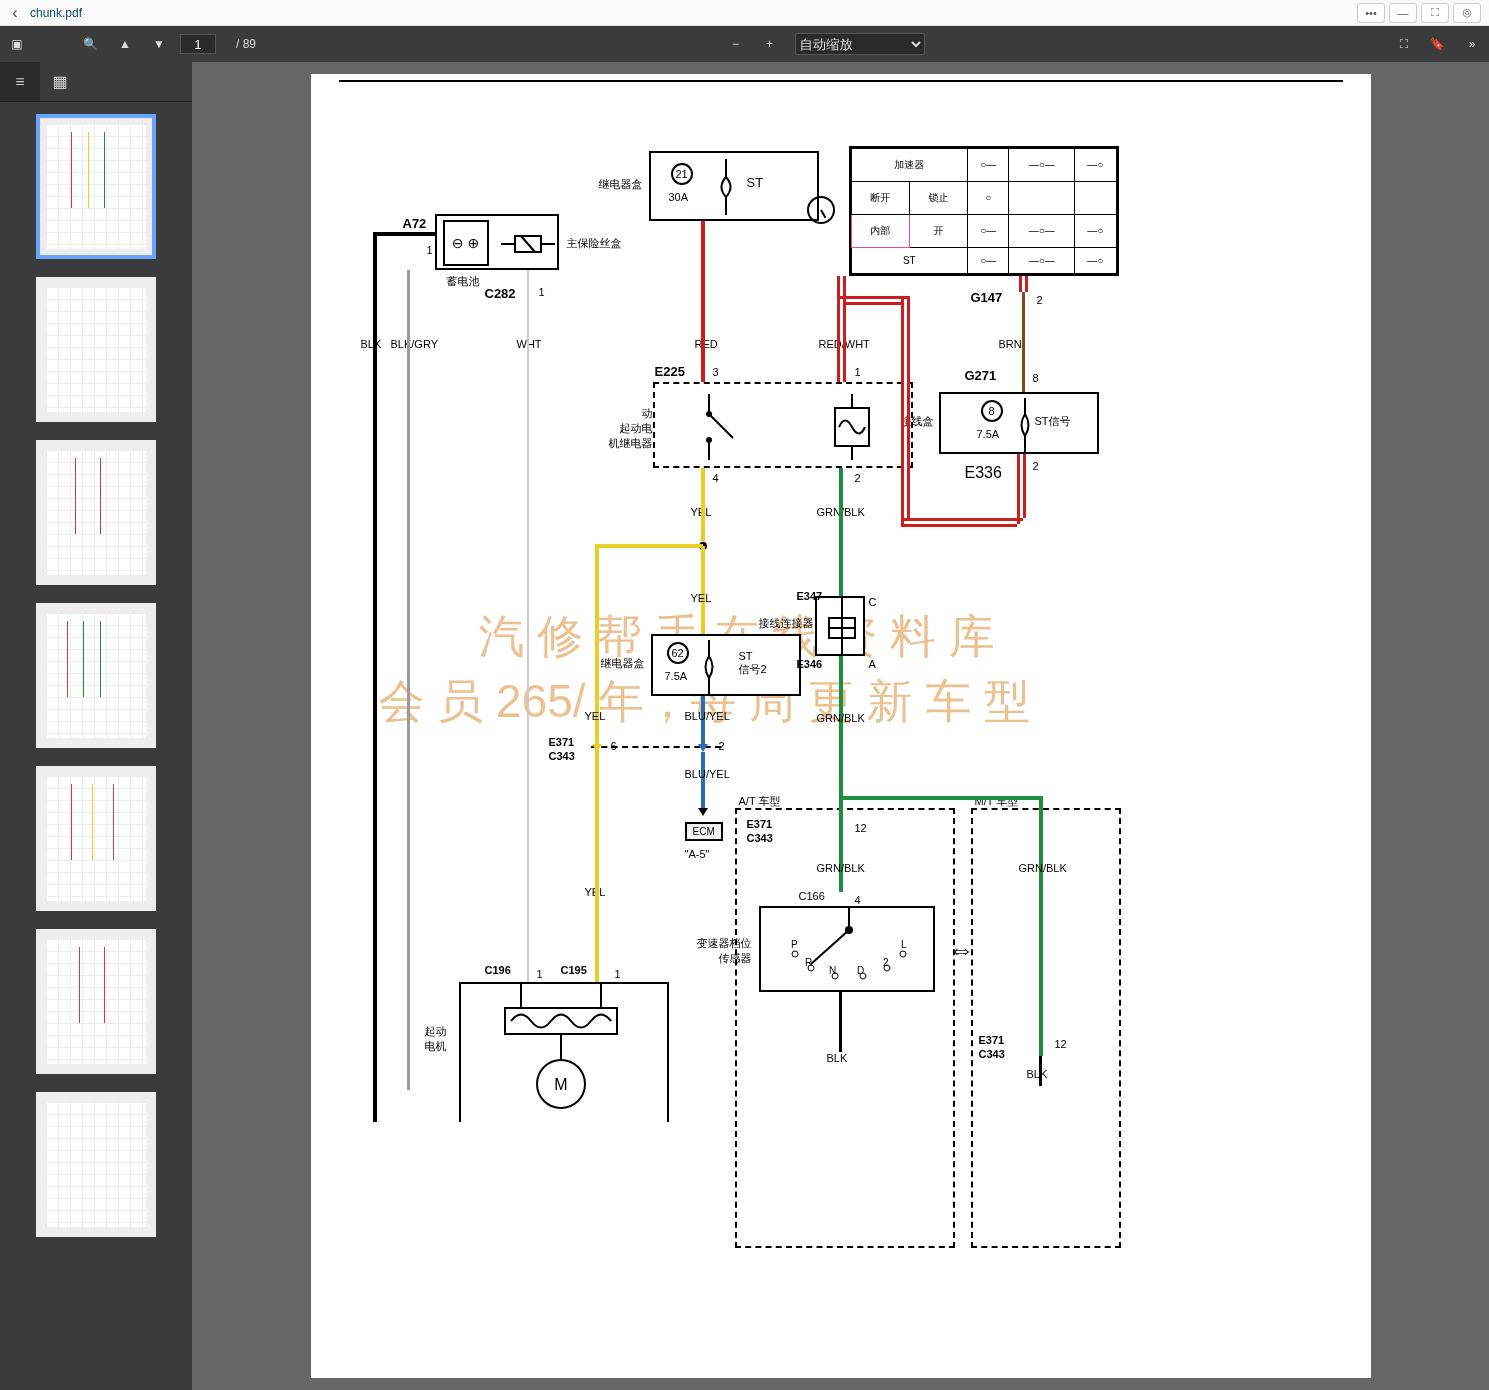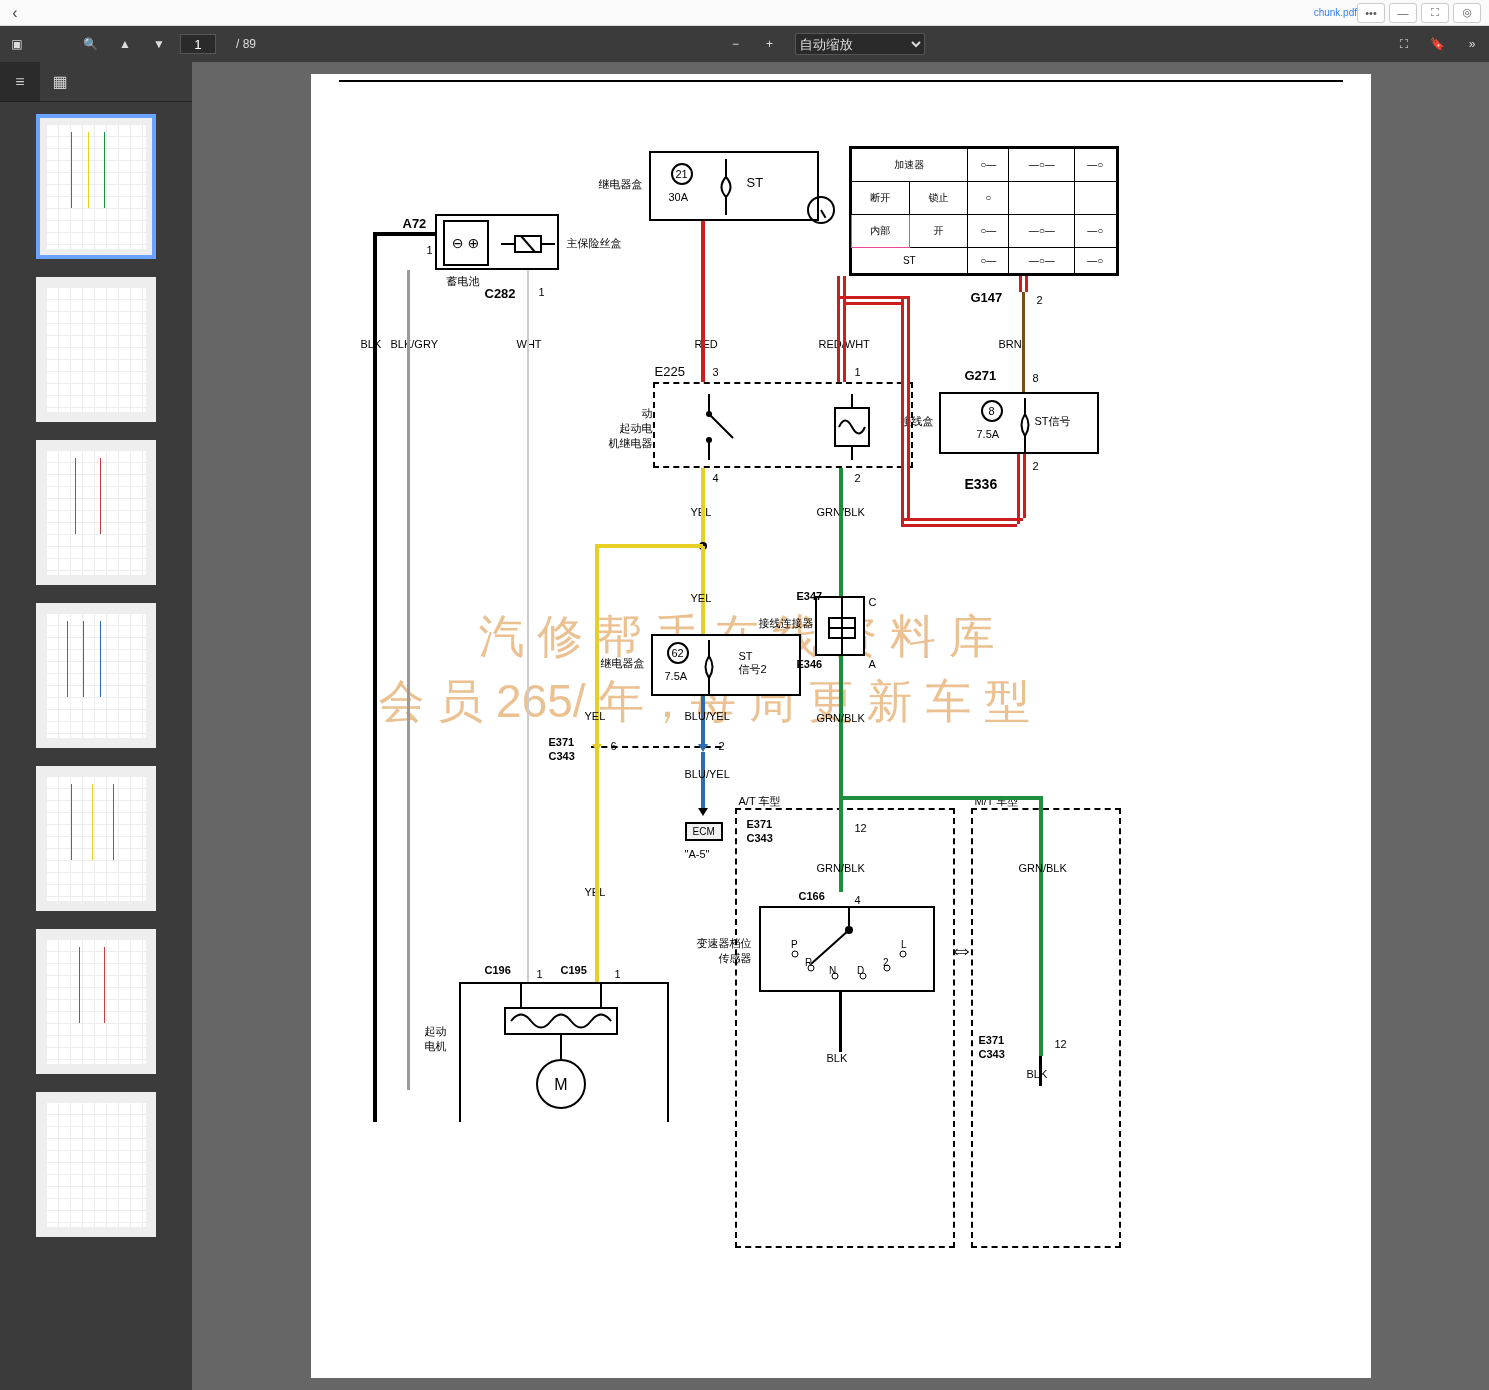--- a/index.html
+++ b/index.html
@@ -1,19 +1,19 @@
 <!DOCTYPE html>
 <html><head>
 <meta charset="utf-8">
 <style>
 * { margin:0; padding:0; box-sizing:border-box; font-family:"Microsoft YaHei",Arial,sans-serif; }
 body { background:#f0f0f0; width:1489px; height:1390px; overflow:hidden; display:flex; flex-direction:column; }
 .titlebar { background:#fafafa; height:26px; display:flex; align-items:center; border-bottom:1px solid #ddd; }
 .titlebar .back { width:30px; text-align:center; font-size:16px; color:#444; cursor:pointer; }
-.titlebar .title { flex:1; text-align:right; font-size:10px; color:#3b82f6; }
+.titlebar .title { flex:1; text-align:left; font-size:12px; color:#0c4a6e; }
 .titlebar .right { display:flex; gap:4px; padding-right:8px; }
 .titlebar .iconbtn { width:28px; height:20px; border:1px solid #ccc; border-radius:3px; background:#fff; display:flex; align-items:center; justify-content:center; font-size:11px; color:#555; cursor:pointer; }
 
 .toolbar { background:#3b3b3b; height:36px; display:flex; align-items:center; color:#ddd; font-size:12px; }
 .toolbar .tbtn { width:34px; height:36px; display:flex; align-items:center; justify-content:center; cursor:pointer; }
 .toolbar input.pagein { width:36px; height:20px; background:#2a2a2a; border:1px solid #555; color:#fff; text-align:center; margin:0 4px; }
 .toolbar .pgtot { margin-left:16px; }
 .toolbar .spacer { flex:1; }
 .toolbar select.zoom { background:#2a2a2a; color:#ddd; border:1px solid #555; height:22px; width:130px; margin-left:8px; }
 .toolbar .grp { display:flex; align-items:center; }
@@ -247,38 +247,38 @@
           <svg style="position:absolute;left:24px;top:10px;width:80px;height:66px">
               <path d="M30 0 V20 L54 44 M30 66 V46" stroke="#000" stroke-width="2" fill="none"></path>
               <circle cx="30" cy="20" r="3" fill="#000"></circle>
               <circle cx="30" cy="46" r="3" fill="#000"></circle>
             </svg>
           <svg style="position:absolute;left:162px;top:10px;width:70px;height:66px">
               <path d="M35 0 V14 M35 52 V66 M18 14 H52 V52 H18 Z" stroke="#000" stroke-width="2" fill="none"></path>
               <path d="M22 33 Q28 20 35 33 Q42 46 48 33" stroke="#000" stroke-width="2" fill="none"></path>
             </svg>
         </div>
-        <span class="lbl" style="left:316px;top:268px;font-weight:normal;font-size:13px">E225</span>
+        <span class="lbl" style="left:316px;top:268px;font-weight:bold;font-size:13px">E225</span>
         <span class="lbl" style="left:374px;top:270px;">3</span>
         <span class="lbl" style="left:516px;top:270px;">1</span>
         <span class="lbl" style="left:374px;top:376px;">4</span>
         <span class="lbl" style="left:516px;top:376px;">2</span>
 
         <div class="box" style="left:600px;top:296px;width:160px;height:62px;">
           <span class="lbl" style="left:-40px;top:20px;">接线盒</span>
           <span class="circnum" style="position:absolute;left:40px;top:6px;">8</span>
           <span class="lbl" style="left:36px;top:34px;">7.5A</span>
           <span class="lbl" style="left:94px;top:20px;">ST信号</span>
           <svg style="position:absolute;left:74px;top:4px;width:20px;height:54px">
               <path d="M10 0 V16 M10 38 V54 M10 16 Q3 27 10 38 M10 16 Q17 27 10 38" stroke="#000" stroke-width="2" fill="none"></path>
             </svg>
         </div>
         <span class="lbl" style="left:626px;top:272px;font-weight:bold;font-size:13px">G271</span>
         <span class="lbl" style="left:694px;top:276px;">8</span>
-        <span class="lbl" style="left:626px;top:380px;font-weight:bold;font-size:14px">E336</span>
+        <span class="lbl" style="left:626px;top:368px;font-weight:normal;font-size:16px">E336</span>
         <span class="lbl" style="left:694px;top:364px;">2</span>
 
         <div class="vline thickred" style="left:498px;top:180px;height:106px;"></div>
         <div class="vline thickred" style="left:504px;top:180px;height:106px;"></div>
         <div class="vline thickred" style="left:680px;top:180px;height:16px;"></div>
         <div class="vline thickred" style="left:686px;top:180px;height:16px;"></div>
 
         <div class="vline brn" style="left:683px;top:196px;height:100px;"></div>
 
         <div class="vline thickred" style="left:362px;top:125px;height:161px;width:4px"></div>
@@ -356,21 +356,21 @@
         <div class="vline grn" style="left:500px;top:700px;height:96px;width:4px"></div>
         <div class="hline grn" style="left:500px;top:700px;width:204px;height:4px"></div>
         <div class="vline grn" style="left:700px;top:700px;height:260px;width:4px"></div>
 
         <span class="lbl" style="left:408px;top:722px;font-weight:bold">E371</span>
         <span class="lbl" style="left:408px;top:736px;font-weight:bold">C343</span>
         <span class="lbl" style="left:516px;top:726px;">12</span>
         <span class="lbl" style="left:478px;top:766px;">GRN/BLK</span>
         <span class="lbl" style="left:680px;top:766px;">GRN/BLK</span>
 
-        <span class="lbl" style="left:460px;top:794px;font-weight:bold">C166</span>
+        <span class="lbl" style="left:460px;top:794px;font-weight:normal">C166</span>
         <span class="lbl" style="left:516px;top:798px;">4</span>
         <div class="box" style="left:420px;top:810px;width:176px;height:86px;">
           <span class="lbl" style="left:-64px;top:28px;white-space:pre-line;text-align:right">变速器档位
 传感器</span>
           <svg style="width:176px;height:86px">
               <path d="M88 0 V18" stroke="#000" stroke-width="2"></path>
               <circle cx="88" cy="22" r="4" fill="#000"></circle>
               <path d="M88 22 L50 56" stroke="#000" stroke-width="2"></path>
               <g font-size="10" fill="#000">
                 <text x="30" y="40">P</text>

